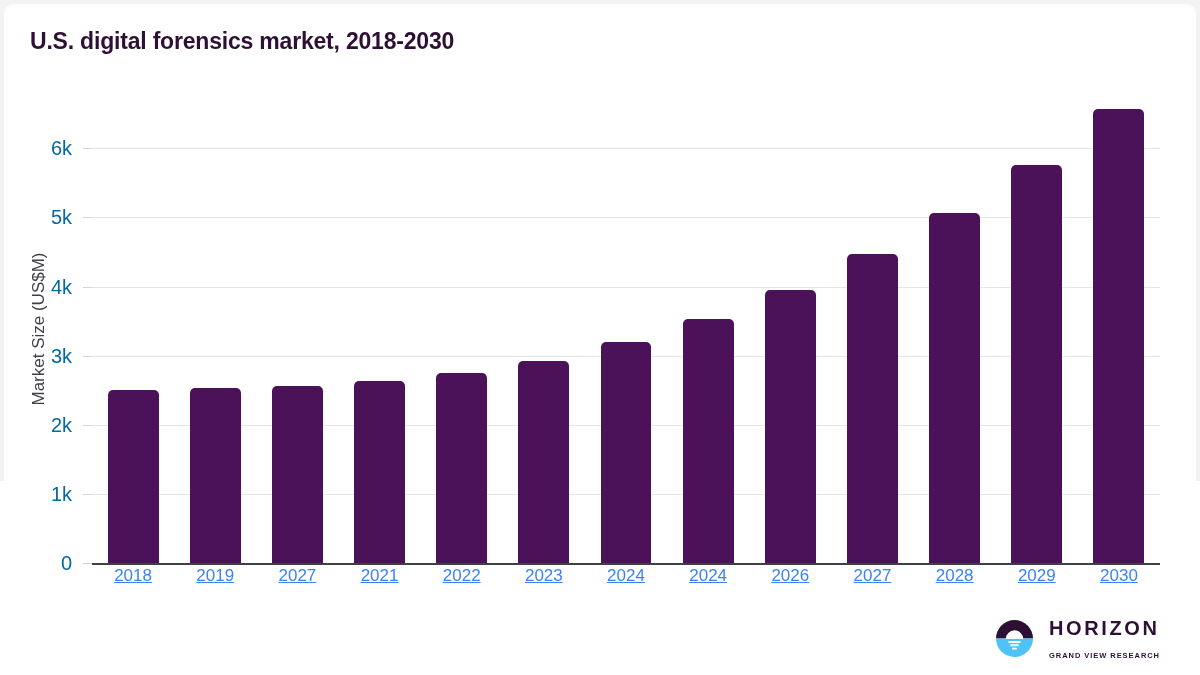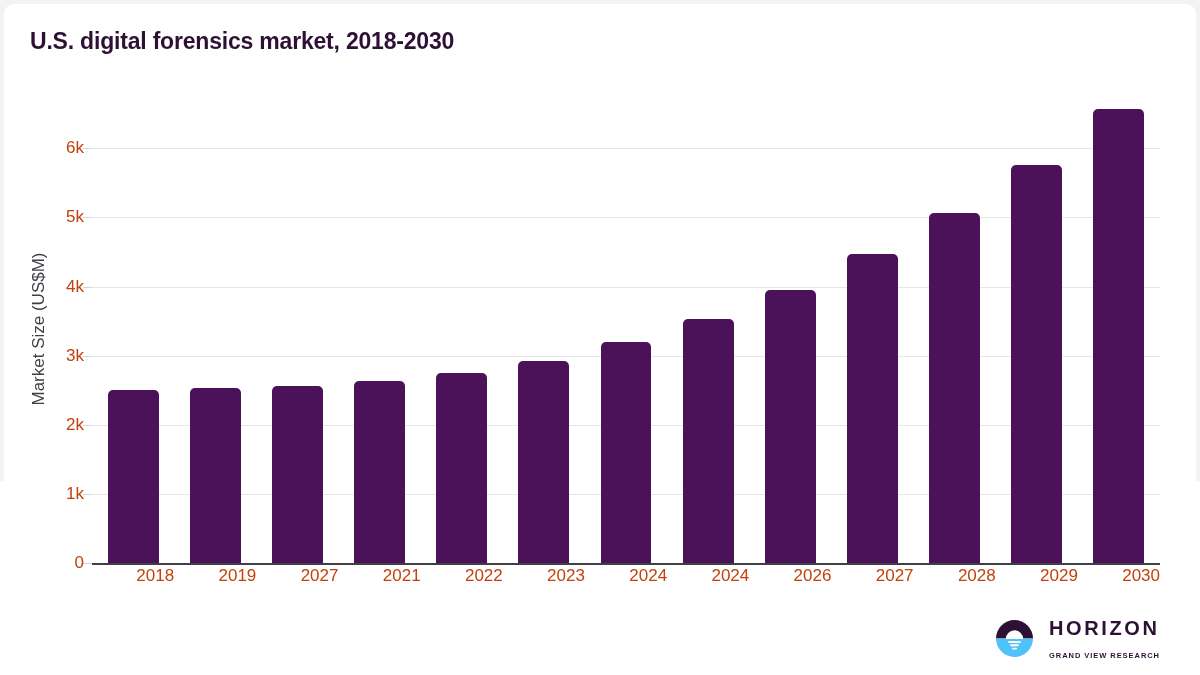--- a/index.html
+++ b/index.html
@@ -79,24 +79,24 @@
     position: absolute;
     width: 9px;
     height: 1px;
     background: #d4d4d8;
     left: -9px;
   }
 
   .ytick-label {
     position: absolute;
     right: 100%;
-    margin-right: 8px;
+    margin-right: 20px;
     transform: translateY(-50%);
-    font-size: 17px;
-    color: #c2410c;
+    font-size: 20px;
+    color: #0369a1;
     white-space: nowrap;
   }
 
   .yaxis-title {
     position: absolute;
     left: 22px;
     top: 90px;
     height: 470px;
     width: 26px;
     display: flex;
@@ -137,23 +137,24 @@
   
   .xlabels {
     position: absolute;
     left: 88px;
     top: 562px;
     width: 1068px;
     display: flex;
   }
   .xlabel {
     flex: 1 1 0;
-    text-align: right;
+    text-align: center;
     font-size: 17px;
-    color: #c2410c;
+    color: #3b82f6;
+    text-decoration: underline;
   }
 
   
   .footer-url {
     position: absolute;
     left: 30px;
     top: 628px;
     font-size: 13.5px;
     color: #b8b8bf;
     white-space: nowrap;

